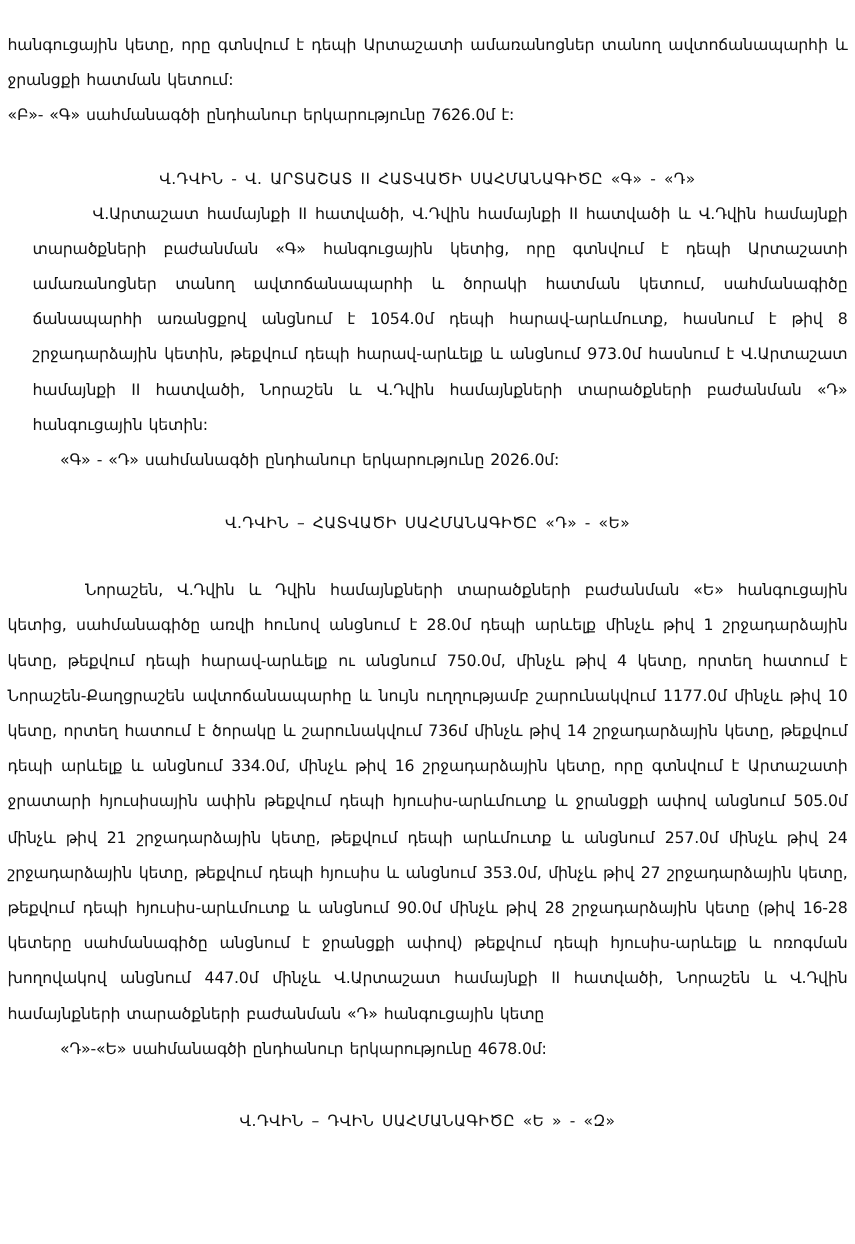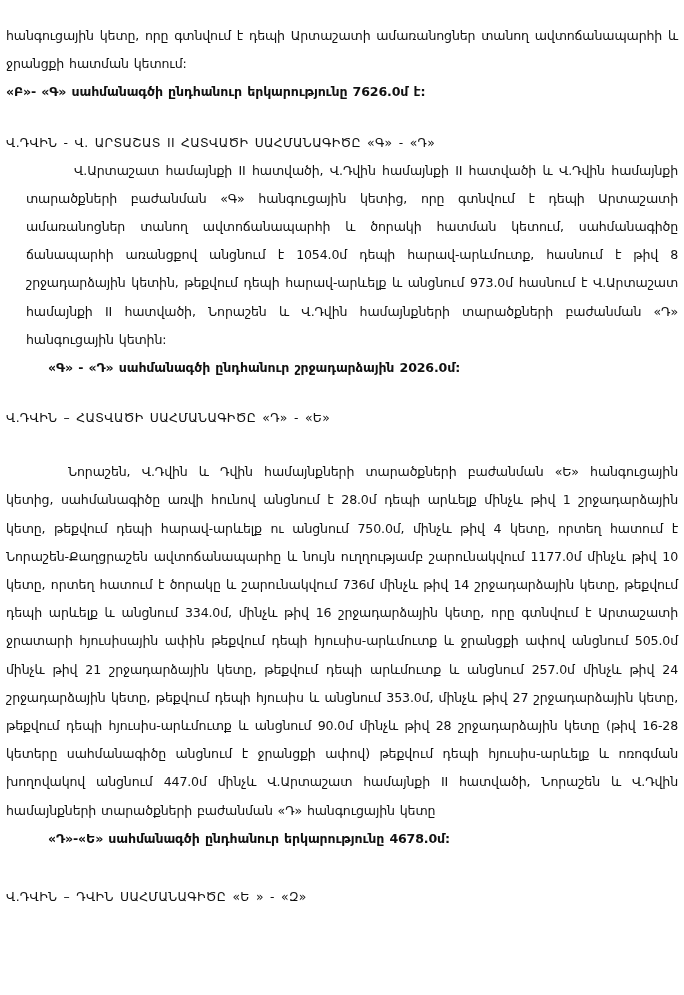--- a/index.html
+++ b/index.html
@@ -29,24 +29,25 @@
       line-height: 28.2px;
       text-align: justify;
       text-align-last: left;
       margin: 0;
       letter-spacing: -0.15px;
       word-spacing: 1px;
     }
     .indent { text-indent: 48px; margin-left: 20px; }
     .indent-sm { text-indent: 42px; }
     .indent-lg { text-indent: 62px; }
-    .left-line { text-align: left; font-weight: bold; }
+    .left-line { text-align: left; }
     .heading {
       font-size: 12.4px;
       line-height: 28px;
+      text-align: center;
       margin: 0;
       letter-spacing: 0.3px;
       word-spacing: 2px;
       font-weight: normal;
     }
     .spacer-1 { height: 22px; }
     .spacer-2 { height: 30px; }
     .spacer-3 { height: 26px; }
   </style>
 </head>
@@ -54,21 +55,21 @@
 
 <div class="page">
 
   <p class="p">հանգուցային կետը, որը գտնվում է դեպի Արտաշատի ամառանոցներ տանող ավտոճանապարհի և ջրանցքի հատման կետում:</p>
   <p class="p left-line">«Բ»- «Գ» սահմանագծի ընդհանուր երկարությունը 7626.0մ է:</p>
 
   <div class="spacer-1"></div>
 
   <h2 class="heading">Վ.ԴՎԻՆ - Վ. ԱՐՏԱՇԱՏ II ՀԱՏՎԱԾԻ ՍԱՀՄԱՆԱԳԻԾԸ    «Գ» - «Դ»</h2>
   <p class="p indent">Վ.Արտաշատ համայնքի II հատվածի, Վ.Դվին համայնքի II հատվածի և Վ.Դվին համայնքի տարածքների բաժանման «Գ» հանգուցային կետից, որը գտնվում է դեպի Արտաշատի ամառանոցներ տանող ավտոճանապարհի և ծորակի հատման կետում, սահմանագիծը ճանապարհի առանցքով անցնում է 1054.0մ դեպի հարավ-արևմուտք, հասնում է թիվ 8 շրջադարձային կետին, թեքվում դեպի հարավ-արևելք և անցնում 973.0մ հասնում է Վ.Արտաշատ համայնքի II հատվածի, Նորաշեն և Վ.Դվին համայնքների տարածքների բաժանման «Դ» հանգուցային կետին:</p>
-  <p class="p left-line indent-sm">«Գ» - «Դ» սահմանագծի ընդհանուր շրջադարձային 2026.0մ:</p>
+  <p class="p left-line indent-sm">«Գ» - «Դ» սահմանագծի ընդհանուր երկարությունը 2026.0մ:</p>
 
   <div class="spacer-1"></div>
 
   <h2 class="heading">Վ.ԴՎԻՆ – ՀԱՏՎԱԾԻ ՍԱՀՄԱՆԱԳԻԾԸ  «Դ» - «Ե»</h2>
 
   <div class="spacer-3"></div>
 
   <p class="p indent-lg">Նորաշեն, Վ.Դվին և Դվին համայնքների տարածքների բաժանման «Ե» հանգուցային կետից, սահմանագիծը առվի հունով անցնում է 28.0մ դեպի արևելք մինչև թիվ 1 շրջադարձային կետը, թեքվում դեպի հարավ-արևելք ու անցնում 750.0մ, մինչև թիվ 4 կետը, որտեղ հատում է Նորաշեն-Քաղցրաշեն ավտոճանապարհը և նույն ուղղությամբ շարունակվում 1177.0մ մինչև թիվ 10 կետը, որտեղ հատում է ծորակը և շարունակվում 736մ մինչև թիվ 14 շրջադարձային կետը, թեքվում դեպի արևելք և անցնում 334.0մ, մինչև թիվ 16 շրջադարձային կետը, որը գտնվում է Արտաշատի ջրատարի հյուսիսային ափին թեքվում դեպի հյուսիս-արևմուտք և ջրանցքի ափով անցնում 505.0մ մինչև թիվ 21 շրջադարձային կետը, թեքվում դեպի արևմուտք և անցնում 257.0մ մինչև թիվ 24 շրջադարձային կետը, թեքվում դեպի հյուսիս և անցնում 353.0մ, մինչև թիվ 27 շրջադարձային կետը, թեքվում դեպի հյուսիս-արևմուտք և անցնում 90.0մ մինչև թիվ 28 շրջադարձային կետը (թիվ 16-28 կետերը սահմանագիծը անցնում է ջրանցքի ափով) թեքվում դեպի հյուսիս-արևելք և ոռոգման խողովակով անցնում 447.0մ մինչև Վ.Արտաշատ համայնքի II հատվածի, Նորաշեն և Վ.Դվին համայնքների տարածքների բաժանման «Դ» հանգուցային կետը</p>
   <p class="p left-line indent-sm">«Դ»-«Ե» սահմանագծի ընդհանուր երկարությունը 4678.0մ:</p>
 

